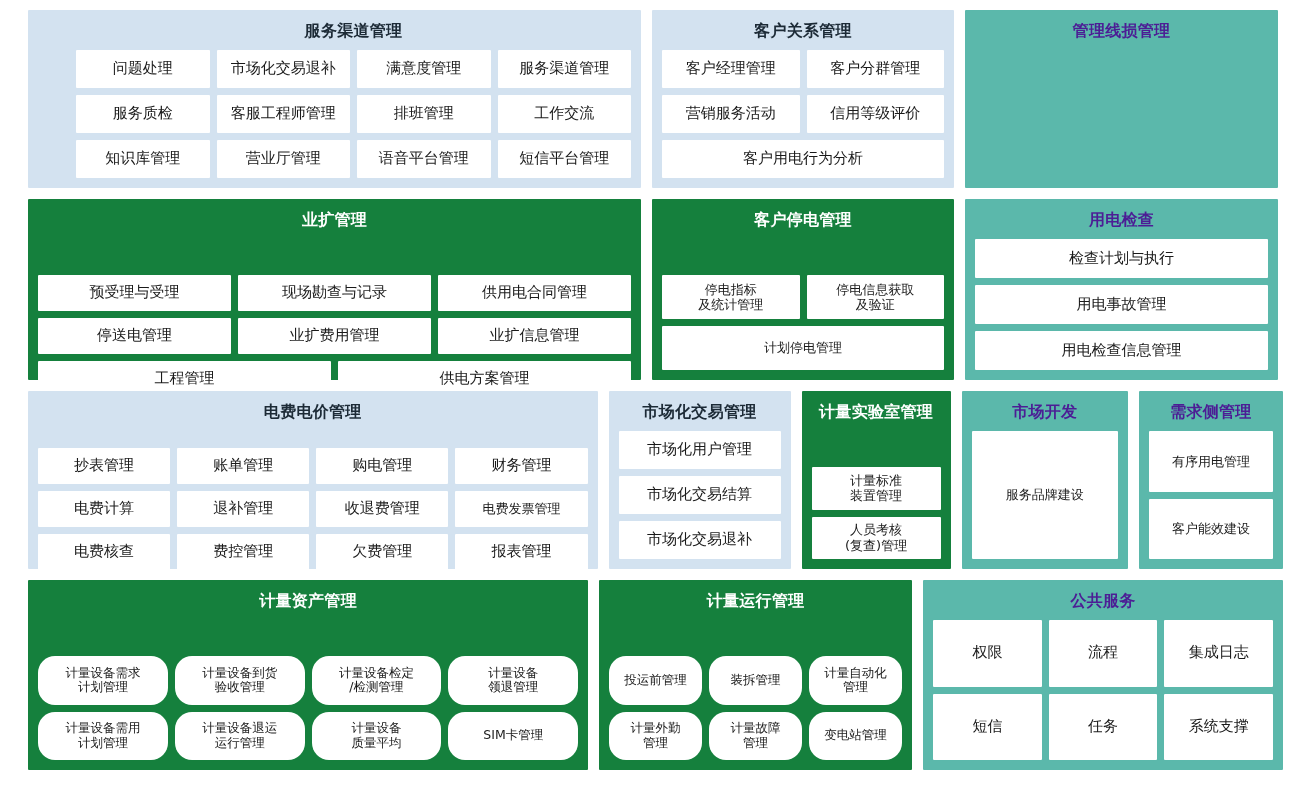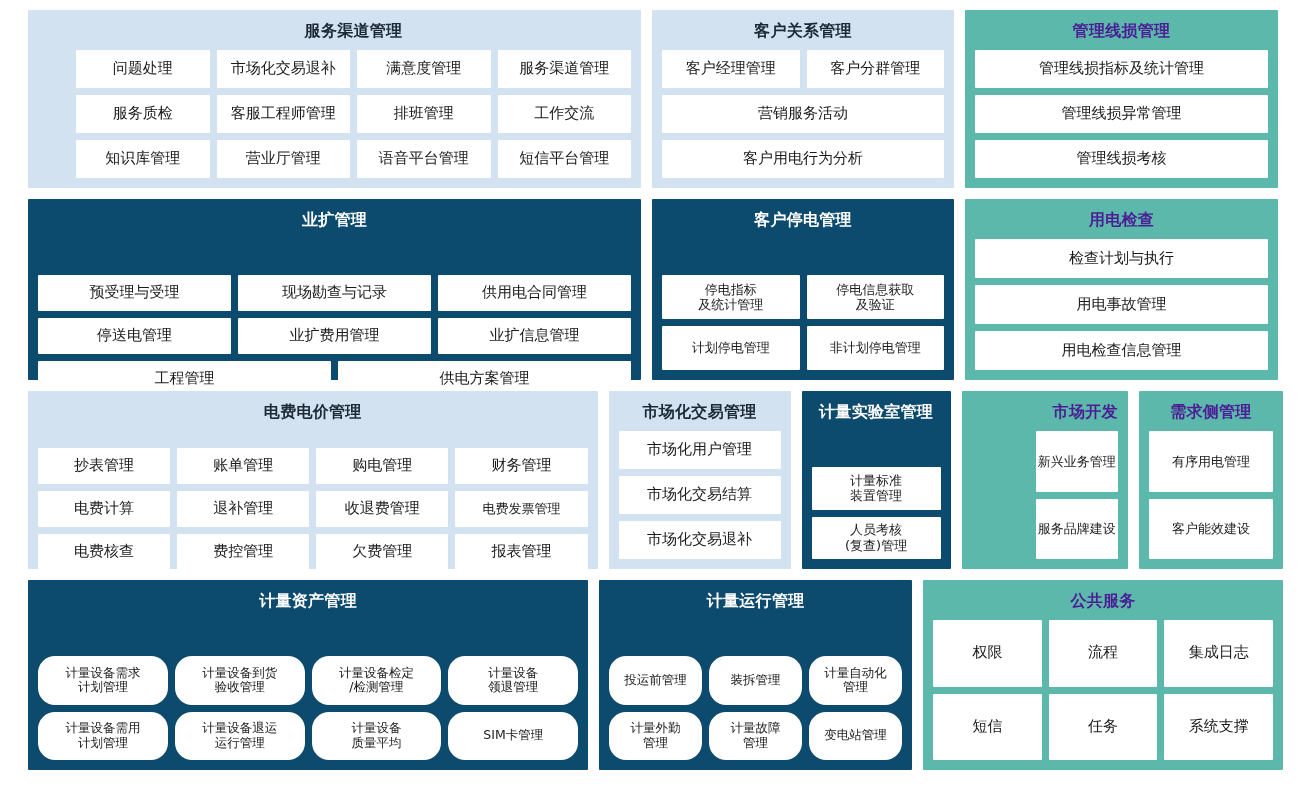--- a/index.html
+++ b/index.html
@@ -19,21 +19,21 @@
   }
   .row{display:flex;gap:11px;width:100%;}
 
   .panel{
     box-sizing:border-box;
     display:flex;flex-direction:column;
     padding:9px 10px 10px 10px;
     border-radius:1px;
   }
   .panel.light{background:#d3e2f0;}
-  .panel.blue{background:#0c4a6e;gap:36px;}
+  .panel.blue{background:#15803d;gap:36px;}
   .panel.teal{background:#5bb8ab;}
 
   .panel-title{
     text-align:center;
     font-weight:bold;
     font-size:16px;
     line-height:20px;
     margin:2px 0 9px 0;
     letter-spacing:.3px;
   }
@@ -70,21 +70,21 @@
   .r2{height:181px;}
   .r2 .p1{width:613px;}
   .r2 .p2{width:302px;}
   .r2 .p3{width:313px;justify-content:space-between;}
 
   
   .r3{height:178px;}
   .r3 .p1{width:573px;gap:17px;}
   .r3 .p2{width:183px;}
   .r3 .p3{width:150px;}
-  .r3 .p4{width:167px;align-items:flex-end;}
+  .r3 .p4{width:167px;}
   .r3 .p5{width:145px;}
 
   
   .r4{height:190px;}
   .r4 .p1{width:573px;}
   .r4 .p2{width:320px;}
   .r4 .p3{width:368px;}
 </style>
 </head>
 <body>
@@ -119,40 +119,30 @@
 
     <div class="panel light p2">
       <div class="panel-title">客户关系管理</div>
       <div class="grid">
         <div class="grid-row">
           <div class="cell">客户经理管理</div>
           <div class="cell">客户分群管理</div>
         </div>
         <div class="grid-row">
           <div class="cell">营销服务活动</div>
+          <div class="cell">信用等级评价</div>
         </div>
         <div class="grid-row">
           <div class="cell">客户用电行为分析</div>
         </div>
       </div>
     </div>
 
     <div class="panel teal p3">
       <div class="panel-title">管理线损管理</div>
-      <div class="grid">
-        <div class="grid-row">
-          <div class="cell">管理线损指标及统计管理</div>
-        </div>
-        <div class="grid-row">
-          <div class="cell">管理线损异常管理</div>
-        </div>
-        <div class="grid-row">
-          <div class="cell">管理线损考核</div>
-        </div>
-      </div>
     </div>
   </div>
 
   <div class="row r2">
 
     <div class="panel blue p1">
       <div class="panel-title">业扩管理</div>
       <div class="grid">
         <div class="grid-row">
           <div class="cell">预受理与受理</div>
@@ -175,21 +165,20 @@
       <div class="panel-title">客户停电管理</div>
       <div class="grid">
         <div class="grid-row">
           <div class="cell small">停电指标
 及统计管理</div>
           <div class="cell small">停电信息获取
 及验证</div>
         </div>
         <div class="grid-row">
           <div class="cell small">计划停电管理</div>
-          <div class="cell small">非计划停电管理</div>
         </div>
       </div>
     </div>
 
     <div class="panel teal p3">
       <div class="panel-title">用电检查</div>
       <div class="grid">
         <div class="grid-row">
           <div class="cell">检查计划与执行</div>
         </div>
@@ -254,23 +243,20 @@
         <div class="grid-row">
           <div class="cell small">人员考核
 (复查)管理</div>
         </div>
       </div>
     </div>
 
     <div class="panel teal p4">
       <div class="panel-title">市场开发</div>
       <div class="grid">
-        <div class="grid-row">
-          <div class="cell small">新兴业务管理</div>
-        </div>
         <div class="grid-row">
           <div class="cell small">服务品牌建设</div>
         </div>
       </div>
     </div>
 
     <div class="panel teal p5">
       <div class="panel-title">需求侧管理</div>
       <div class="grid">
         <div class="grid-row">

